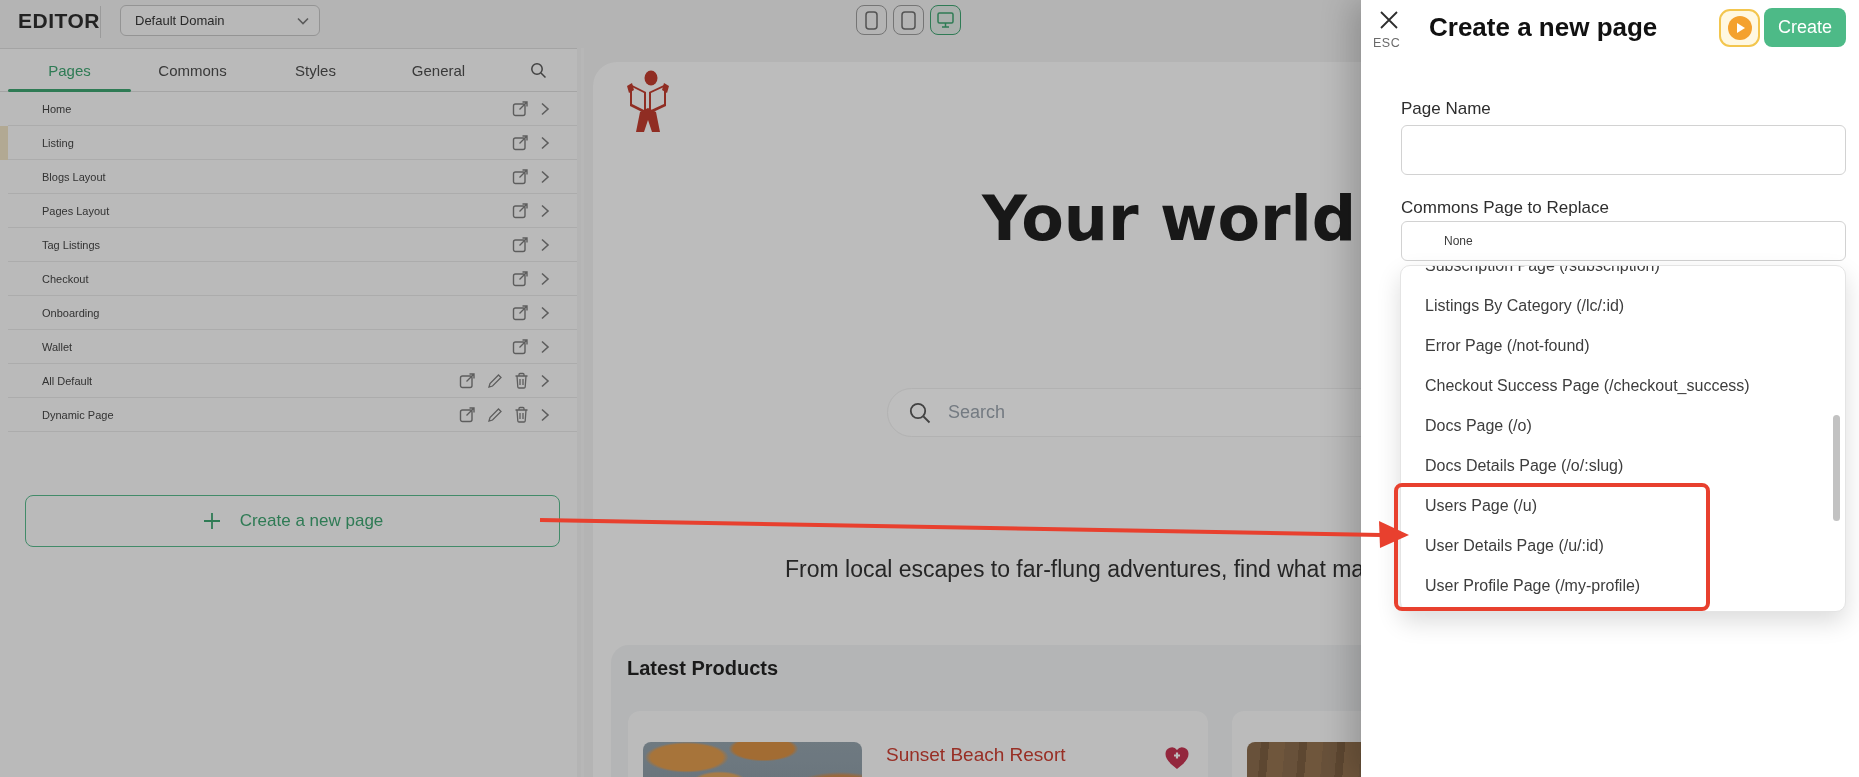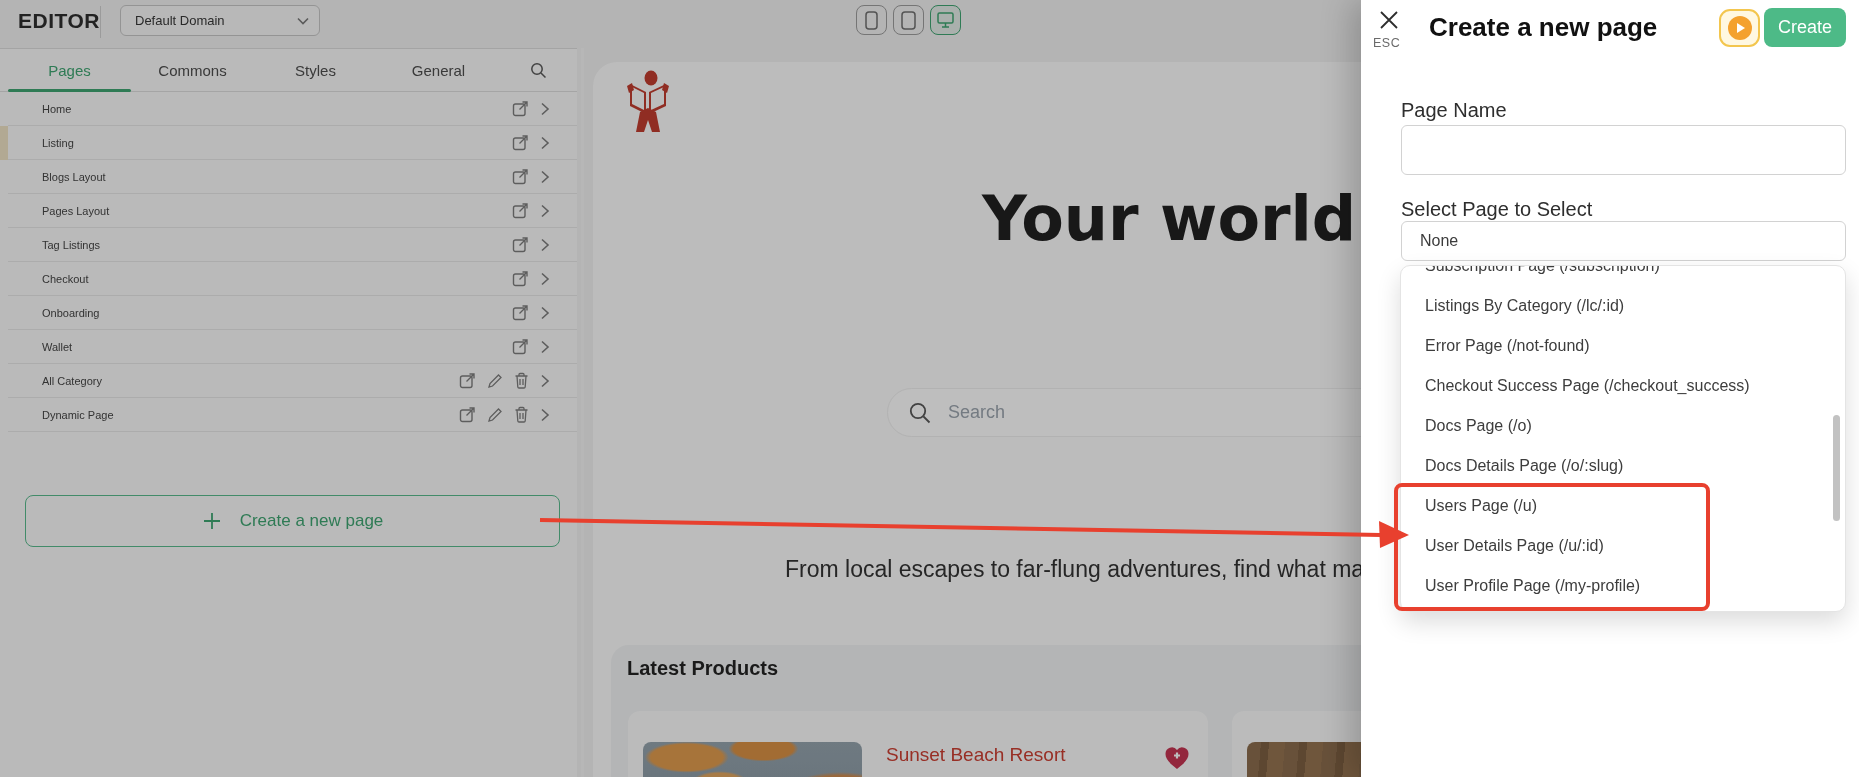--- a/index.html
+++ b/index.html
@@ -62,26 +62,26 @@
 
   
   .modal { position:absolute; left:1361px; top:0; width:498px; height:777px; background:#ffffff; z-index:50; box-shadow:-10px 0 30px rgba(0,0,0,.20); }
   .modal-close { position:absolute; left:15px; top:8px; width:26px; height:24px; color:#2d2d2d; cursor:pointer; display:flex; align-items:center; justify-content:center; }
   .modal-esc { position:absolute; left:12px; top:36px; font-size:12.5px; color:#6b6b6b; letter-spacing:.5px; }
   .modal-title { position:absolute; left:68px; top:12px; font-size:26px; font-weight:bold; color:#111; }
   .play-btn { position:absolute; left:358px; top:9px; width:41px; height:38px; border:2px solid #f3c64e; background:#fff8e1; border-radius:11px; display:flex; align-items:center; justify-content:center; cursor:pointer; }
   .play-circle { width:24px; height:24px; border-radius:50%; background:#f4a12e; display:flex; align-items:center; justify-content:center; }
   .play-circle::after { content:""; display:block; margin-left:2px; border-style:solid; border-width:5px 0 5px 8px; border-color:transparent transparent transparent #ffffff; }
   .create-btn { position:absolute; left:403px; top:8px; width:82px; height:39px; background:#4dba87; border:none; border-radius:8px; color:#fff; font-size:18px; cursor:pointer; }
-  .field-label { position:absolute; left:40px; font-size:20px; font-weight:500; color:#2e2e2e; }
+  .field-label { position:absolute; left:40px; font-size:17px; font-weight:500; color:#2e2e2e; }
   .lbl-name { top:99px; }
   .lbl-replace { top:198px; }
   .name-input { position:absolute; left:40px; top:125px; width:445px; height:50px; border:1px solid #d2d2d2; border-radius:6px; background:#fff; outline:none; font-size:15px; padding:0 14px; color:#333; }
   .replace-select { position:absolute; left:40px; top:221px; width:445px; height:40px; border:1px solid #d2d2d2; border-radius:6px; background:#fff; display:flex; align-items:center; padding-left:18px; cursor:pointer; }
-  .replace-select span { font-size:16px; color:#3c3c3c; }
+  .replace-select span { font-size:12px; color:#3c3c3c;margin-left:24px; }
   .dropdown { position:absolute; left:39px; top:265px; width:446px; height:347px; background:#fff; border:1px solid #e4e4e4; border-radius:10px; box-shadow:0 10px 25px rgba(0,0,0,.14); overflow:hidden; }
   .dropdown-list { margin-top:-20px; }
   .dropdown-option { height:40px; line-height:40px; padding-left:24px; font-size:16px; color:#3d3d3d; cursor:pointer; white-space:nowrap; }
   .dd-thumb { position:absolute; right:5px; top:149px; width:7px; height:106px; background:#c2c2c2; border-radius:4px; }
 
   
   .annot-box { position:absolute; left:1394px; top:483px; width:316px; height:128px; border:4px solid #e8402e; border-radius:8px; z-index:60; pointer-events:none; }
   .annot-arrow { position:absolute; left:535px; top:508px; z-index:60; pointer-events:none; }
 
   svg { display:block; }
@@ -260,21 +260,21 @@
             </span>
           <span class="ric">
               <svg width="10" height="14" viewBox="0 0 10 14">
                 <path d="M2 1.5 L8 7 L2 12.5" fill="none" stroke="currentColor" stroke-width="1.6"></path>
               </svg>
             </span>
         </span>
       </div>
 
       <div class="page-row" style="margin-left:8px;">
-        <span>All Category</span>
+        <span>All Default</span>
         <span class="row-icons">
           <span class="ric">
               <svg width="17" height="17" viewBox="0 0 17 17">
                 <rect x="1.5" y="4" width="11.5" height="11.5" rx="2" fill="none" stroke="currentColor" stroke-width="1.4"></rect>
                 <path d="M7.5 9.5 L15 2 M10.5 2 H15 V6.5" fill="none" stroke="currentColor" stroke-width="1.4"></path>
               </svg>
             </span>
           <span class="ric">
               <svg width="16" height="16" viewBox="0 0 16 16">
                 <path d="M2 14 L3 10.5 L11.5 2 L14 4.5 L5.5 13 Z" fill="none" stroke="currentColor" stroke-width="1.3"></path>
@@ -385,21 +385,21 @@
     <div class="modal-esc">ESC</div>
     <div class="modal-title">Create a new page</div>
     <div class="play-btn">
       <div class="play-circle"></div>
     </div>
     <button class="create-btn">Create</button>
 
     <div class="field-label lbl-name">Page Name</div>
     <input class="name-input" type="text" value="" style="">
 
-    <div class="field-label lbl-replace">Select Page to Select</div>
+    <div class="field-label lbl-replace">Commons Page to Replace</div>
     <div class="replace-select">
       <span>None</span>
     </div>
 
     <div class="dropdown">
       <div class="dropdown-list">
         <div class="dropdown-option">Subscription Page (/subscription)</div>
         <div class="dropdown-option">Listings By Category (/lc/:id)</div>
         <div class="dropdown-option">Error Page (/not-found)</div>
         <div class="dropdown-option">Checkout Success Page (/checkout_success)</div>

